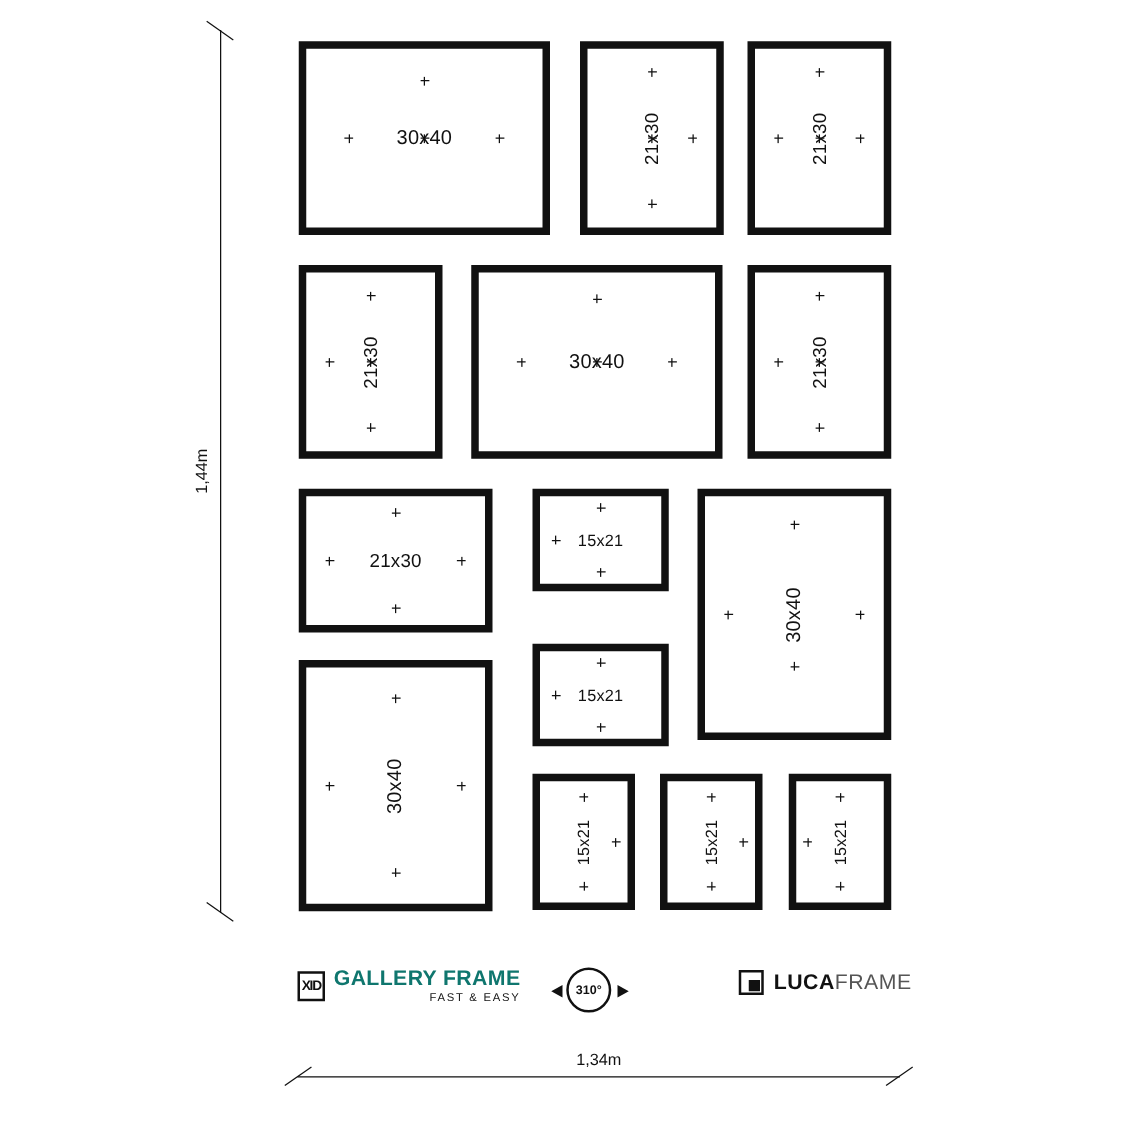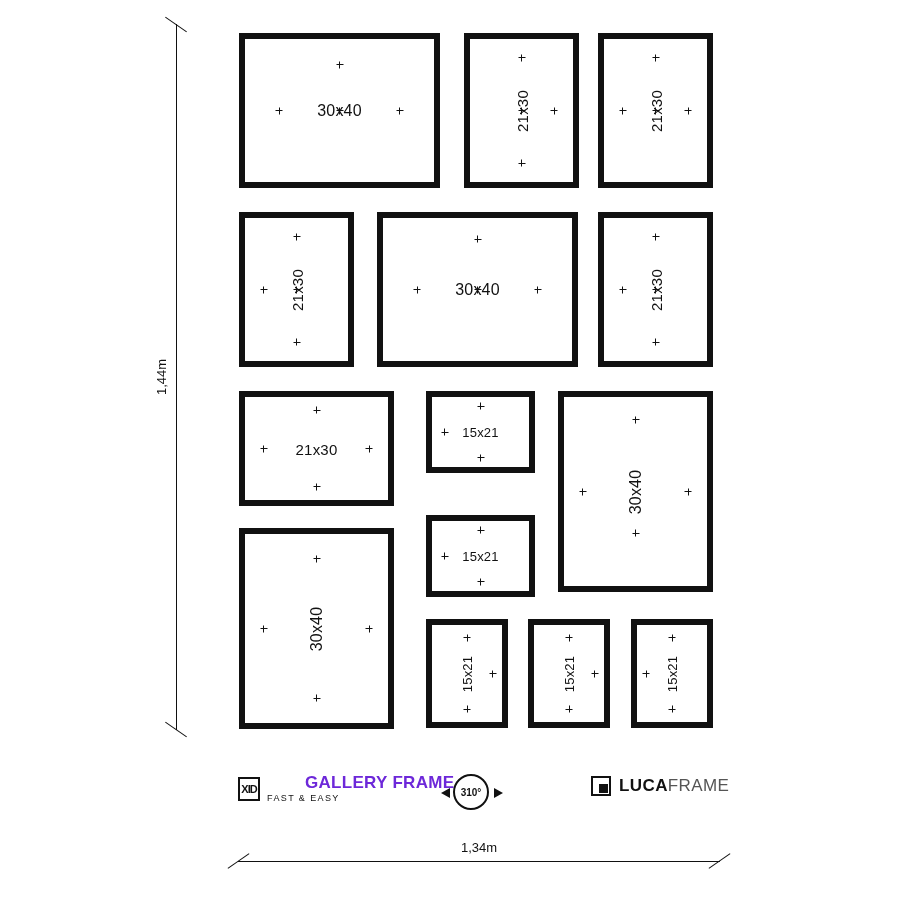--- a/index.html
+++ b/index.html
@@ -152,29 +152,29 @@
     justify-content: center;
     font-size: 11px;
     font-weight: bold;
     color: #111111;
     letter-spacing: -1px;
   }
   .gf-text { line-height: 1.05; }
   .gf-title {
     font-size: 17px;
     font-weight: bold;
-    color: #6d28d9;
+    color: #0f766e;
     letter-spacing: 0.3px;
-    margin-left: 38px;
   }
   .gf-sub {
     font-size: 9px;
     color: #111111;
     letter-spacing: 1.4px;
     margin-top: 2px;
+    text-align: right;
   }
 
   .logo-360 {
     position: absolute;
     left: 441px;
     top: 4px;
     width: 62px;
     height: 40px;
   }
   .logo-360 .circle {

